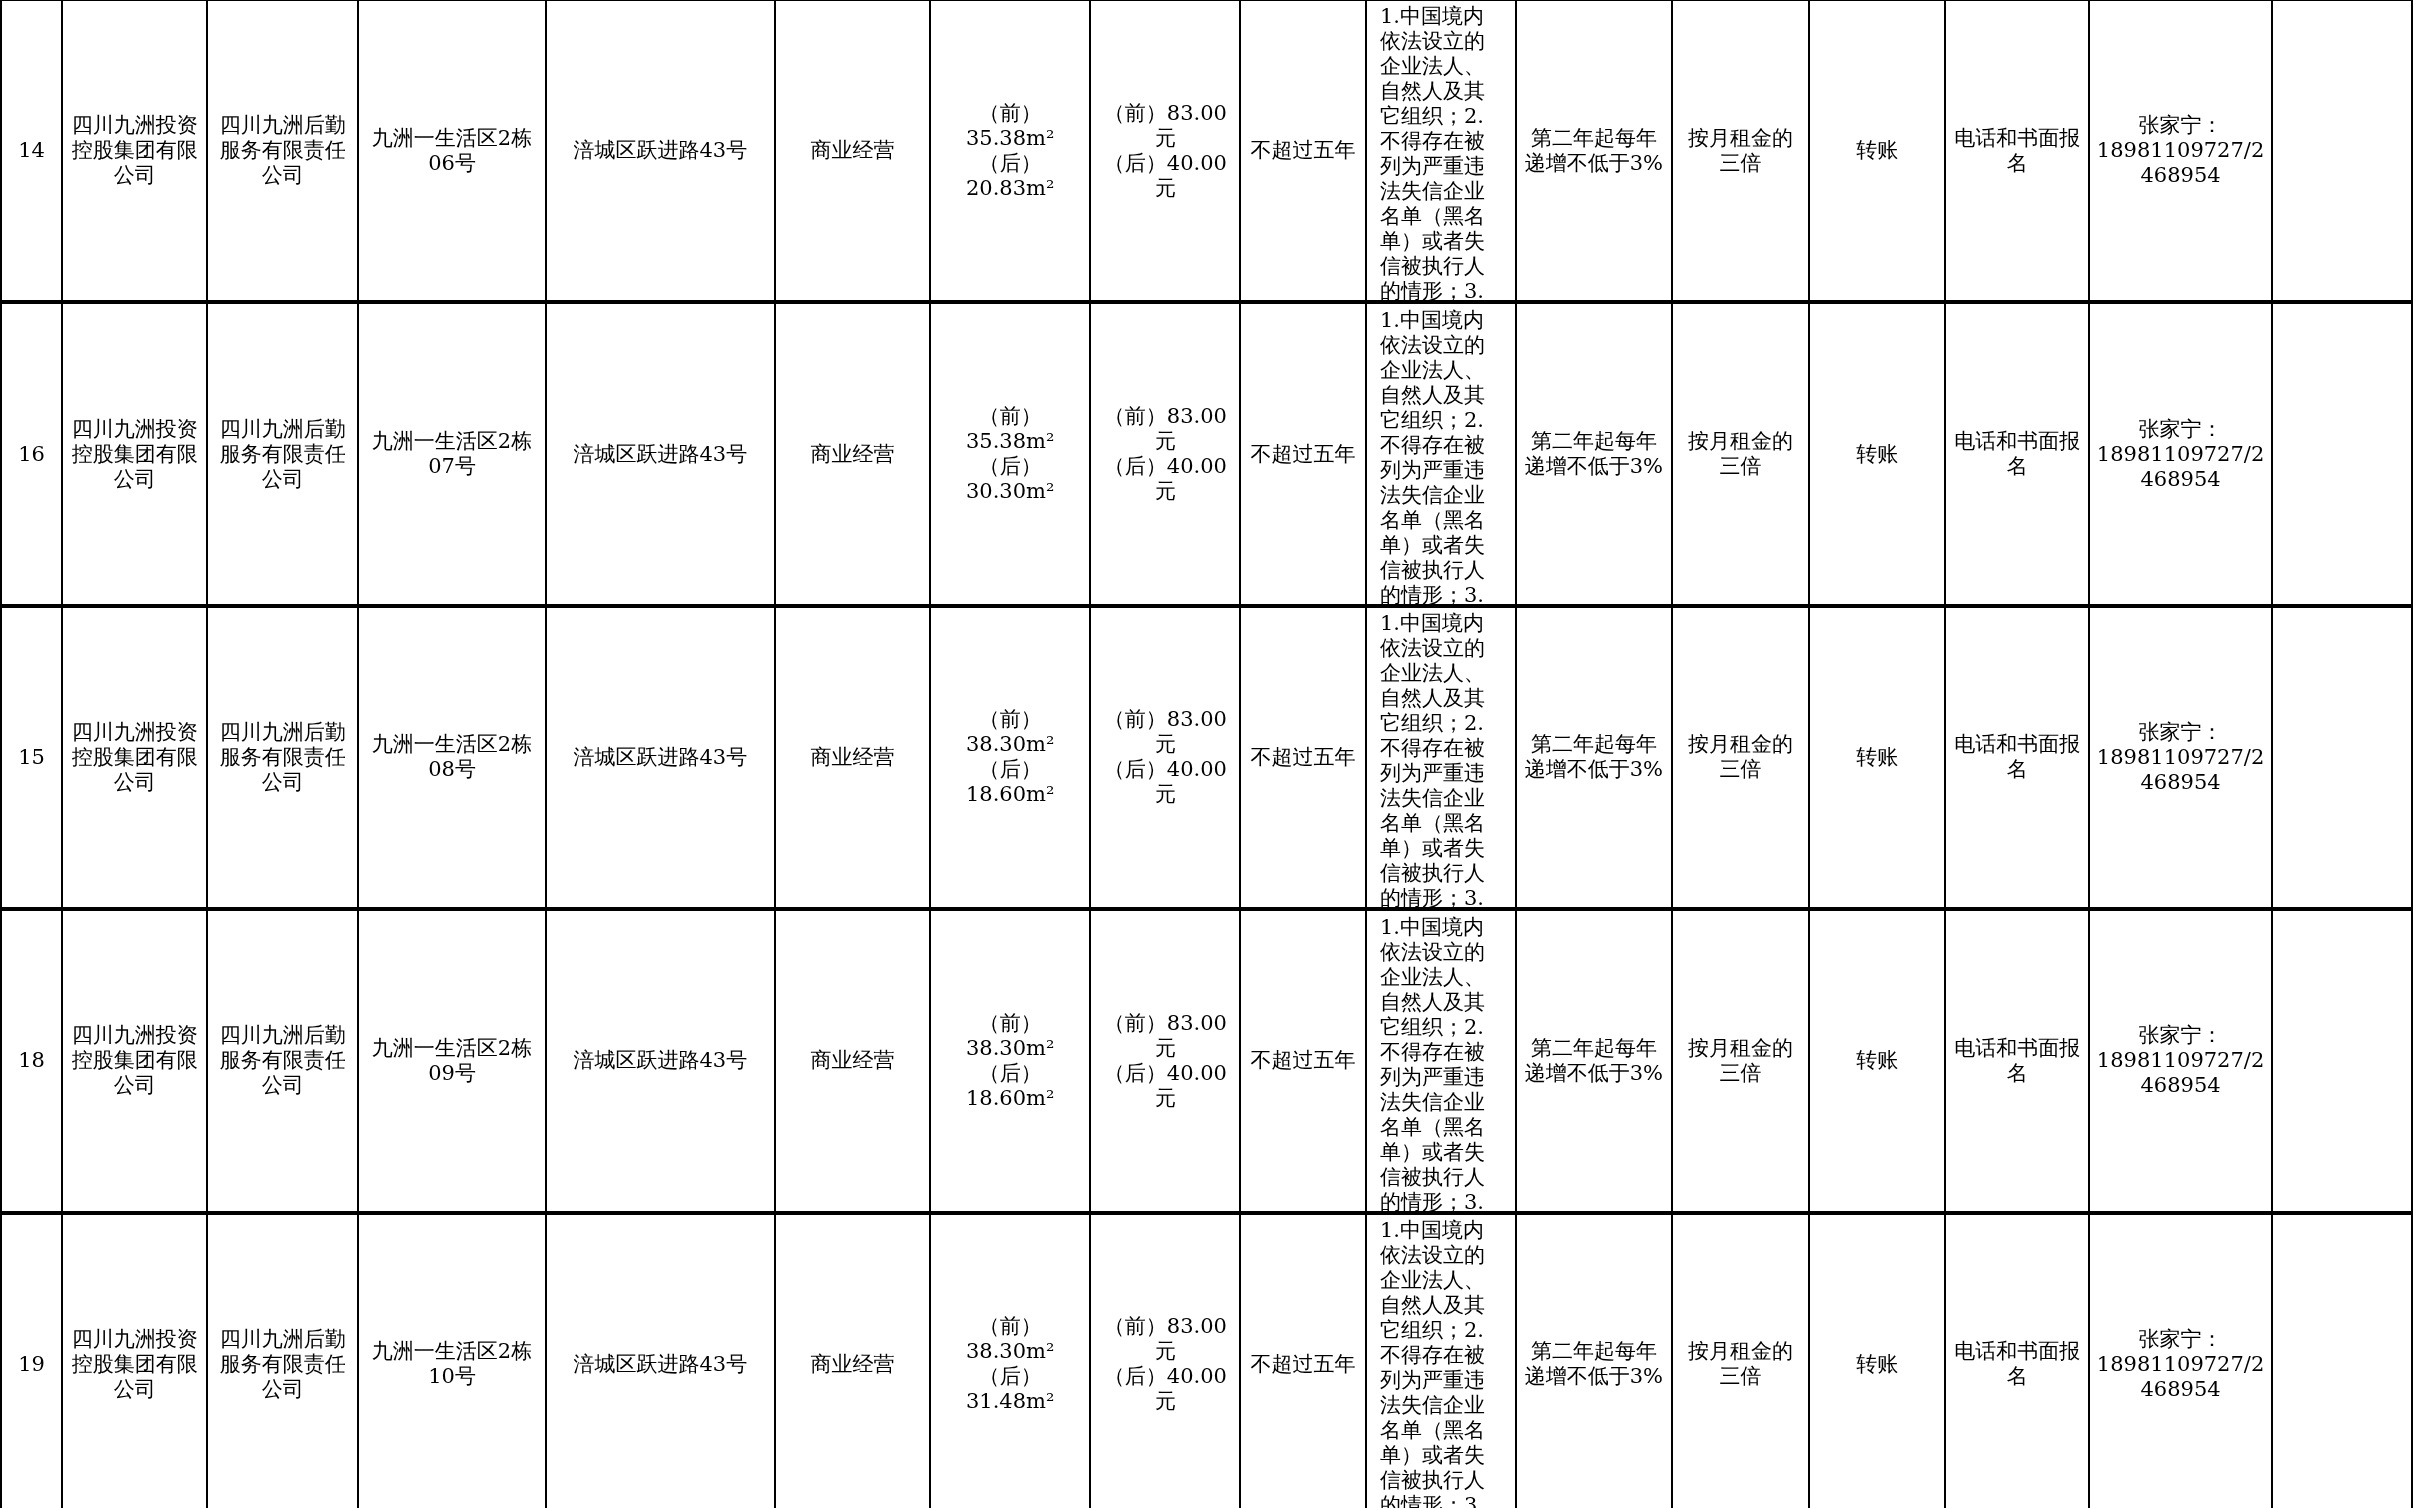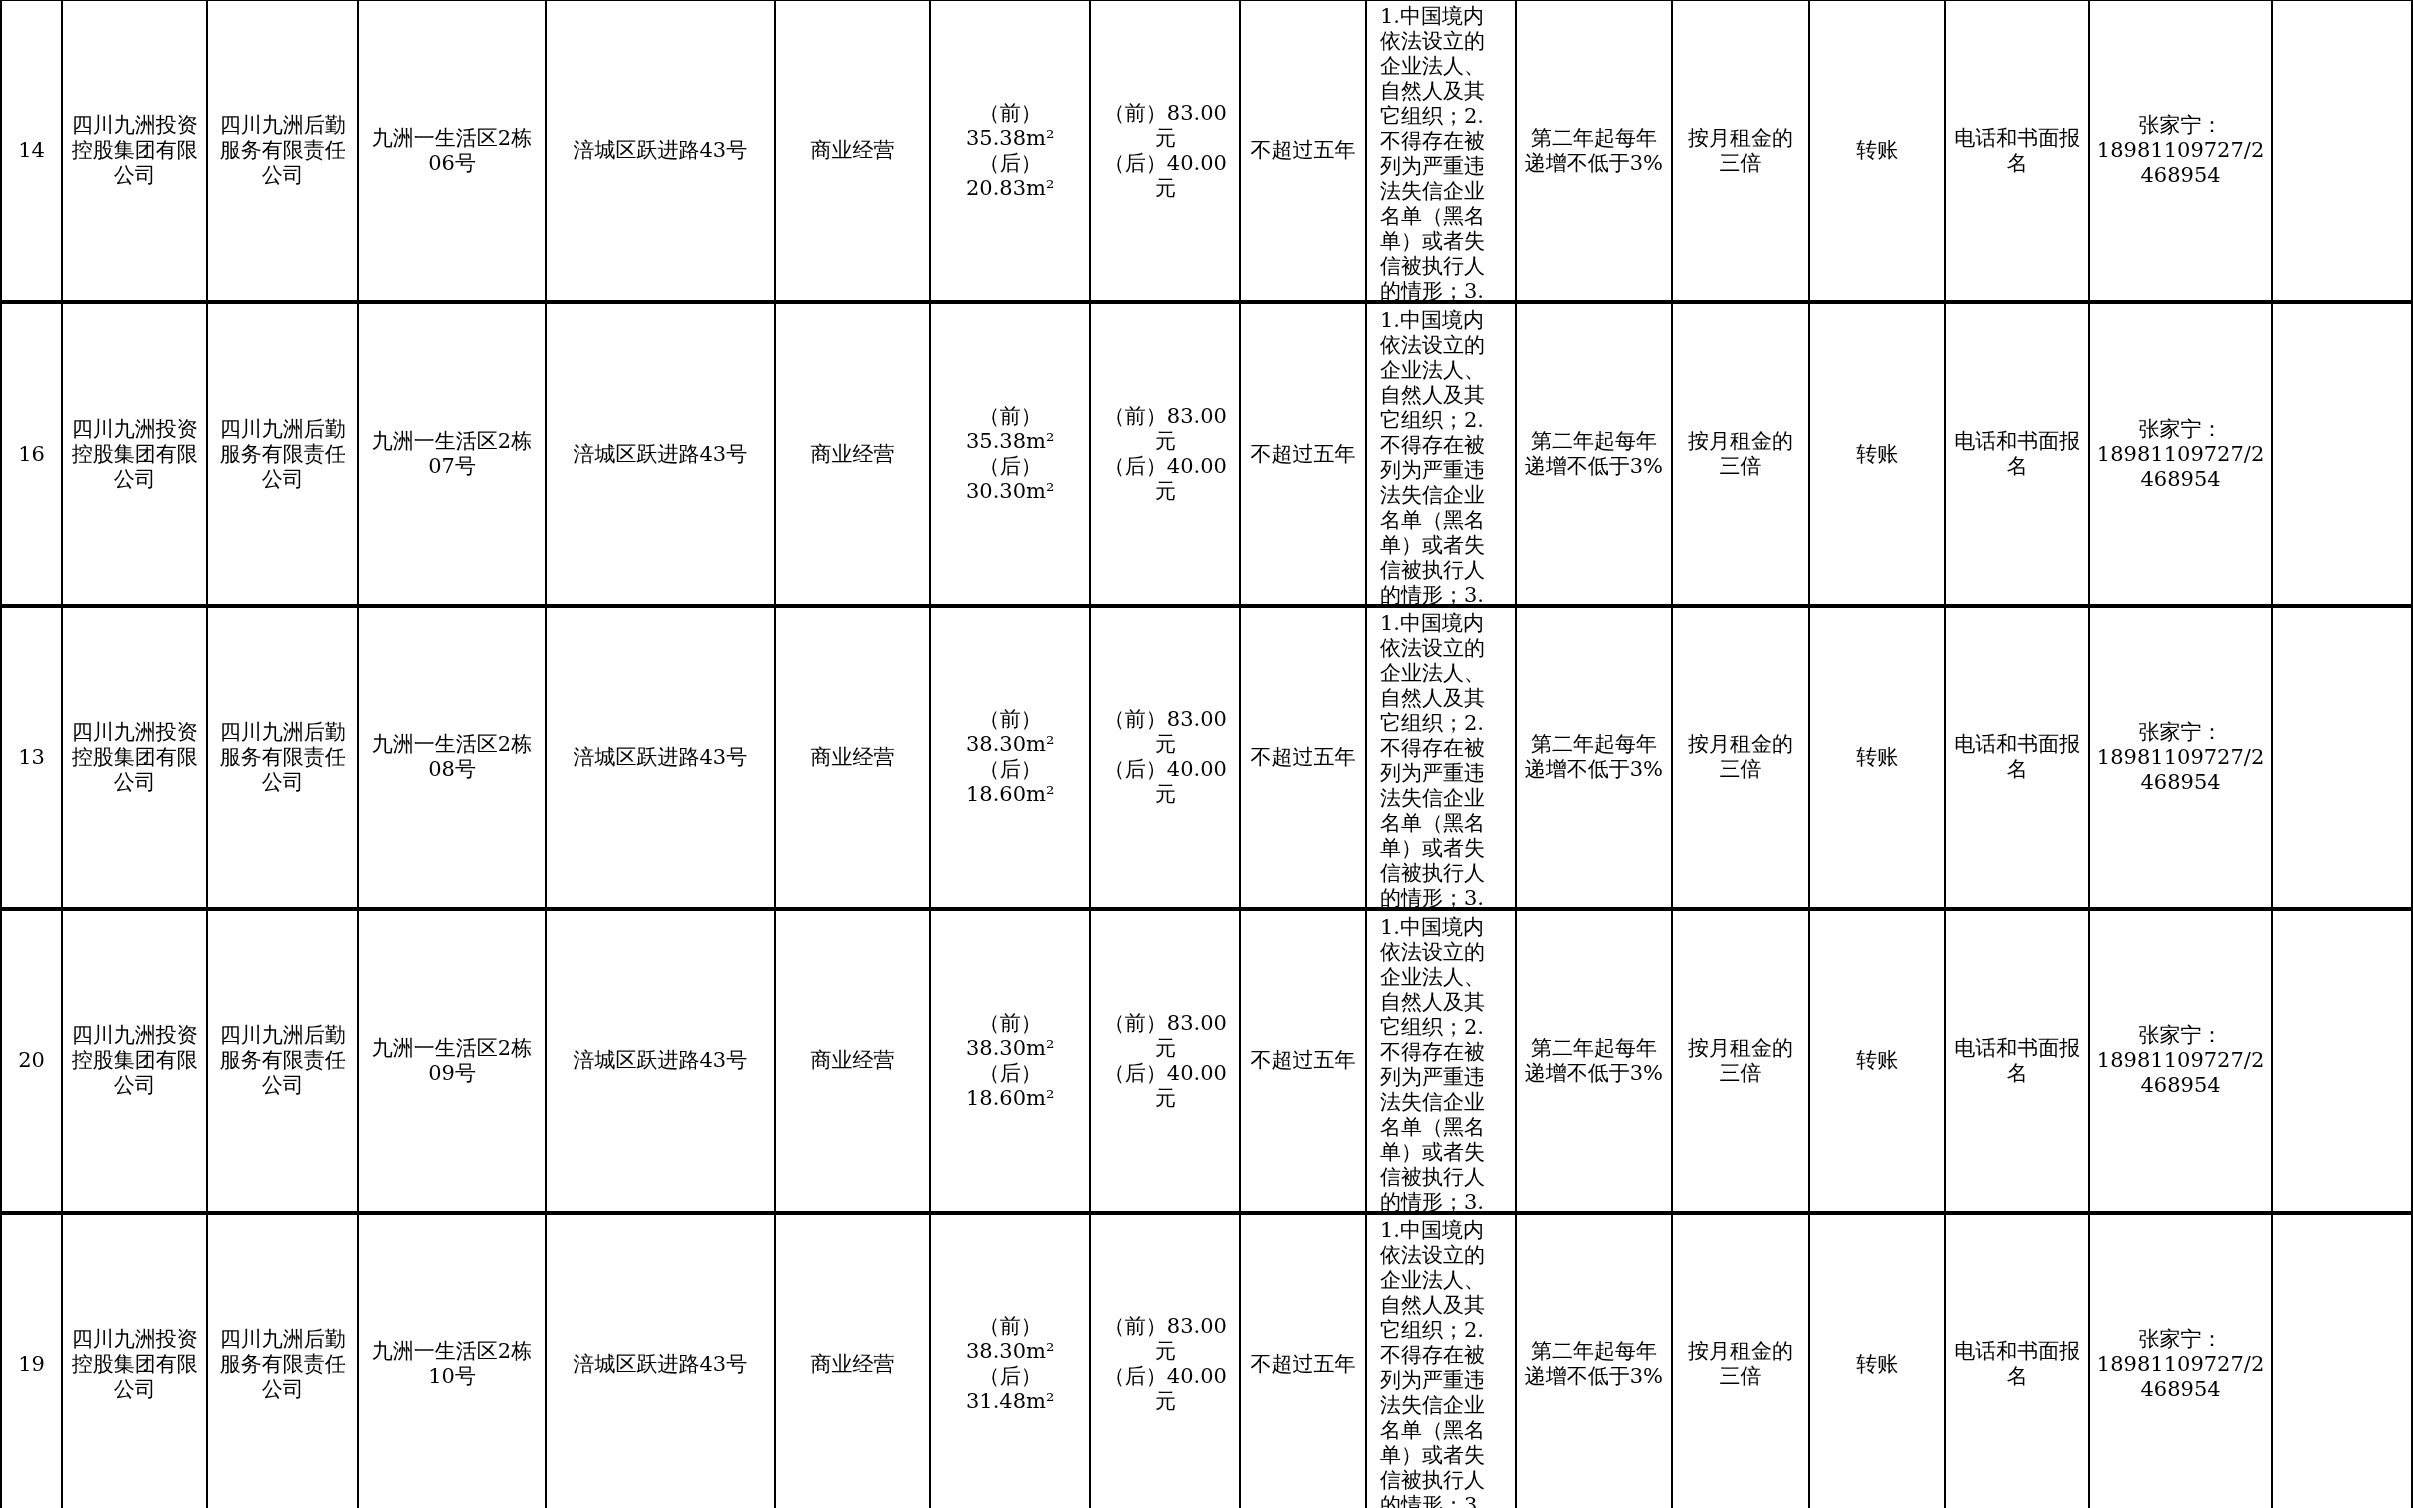--- a/index.html
+++ b/index.html
@@ -107,42 +107,42 @@
     <td class="cell-qualification"><div class="qual-clip">1.中国境内依法设立的企业法人、自然人及其它组织；2.不得存在被列为严重违法失信企业名单（黑名单）或者失信被执行人的情形；3.品牌连锁店优先考虑。</div></td>
     <td>第二年起每年递增不低于3%</td>
     <td>按月租金的三倍</td>
     <td>转账</td>
     <td>电话和书面报名</td>
     <td>张家宁：
 18981109727/2468954</td>
     <td></td>
   </tr>
       <tr>
-    <td>13</td>
+    <td>15</td>
     <td>四川九洲投资控股集团有限公司</td>
     <td>四川九洲后勤服务有限责任公司</td>
     <td>九洲一生活区2栋08号</td>
     <td>涪城区跃进路43号</td>
     <td>商业经营</td>
     <td>（前）38.30m²
 （后）18.60m²</td>
     <td>（前）83.00元
 （后）40.00元</td>
     <td>不超过五年</td>
     <td class="cell-qualification"><div class="qual-clip">1.中国境内依法设立的企业法人、自然人及其它组织；2.不得存在被列为严重违法失信企业名单（黑名单）或者失信被执行人的情形；3.品牌连锁店优先考虑。</div></td>
     <td>第二年起每年递增不低于3%</td>
     <td>按月租金的三倍</td>
     <td>转账</td>
     <td>电话和书面报名</td>
     <td>张家宁：
 18981109727/2468954</td>
     <td></td>
   </tr>
       <tr>
-    <td>20</td>
+    <td>18</td>
     <td>四川九洲投资控股集团有限公司</td>
     <td>四川九洲后勤服务有限责任公司</td>
     <td>九洲一生活区2栋09号</td>
     <td>涪城区跃进路43号</td>
     <td>商业经营</td>
     <td>（前）38.30m²
 （后）18.60m²</td>
     <td>（前）83.00元
 （后）40.00元</td>
     <td>不超过五年</td>

